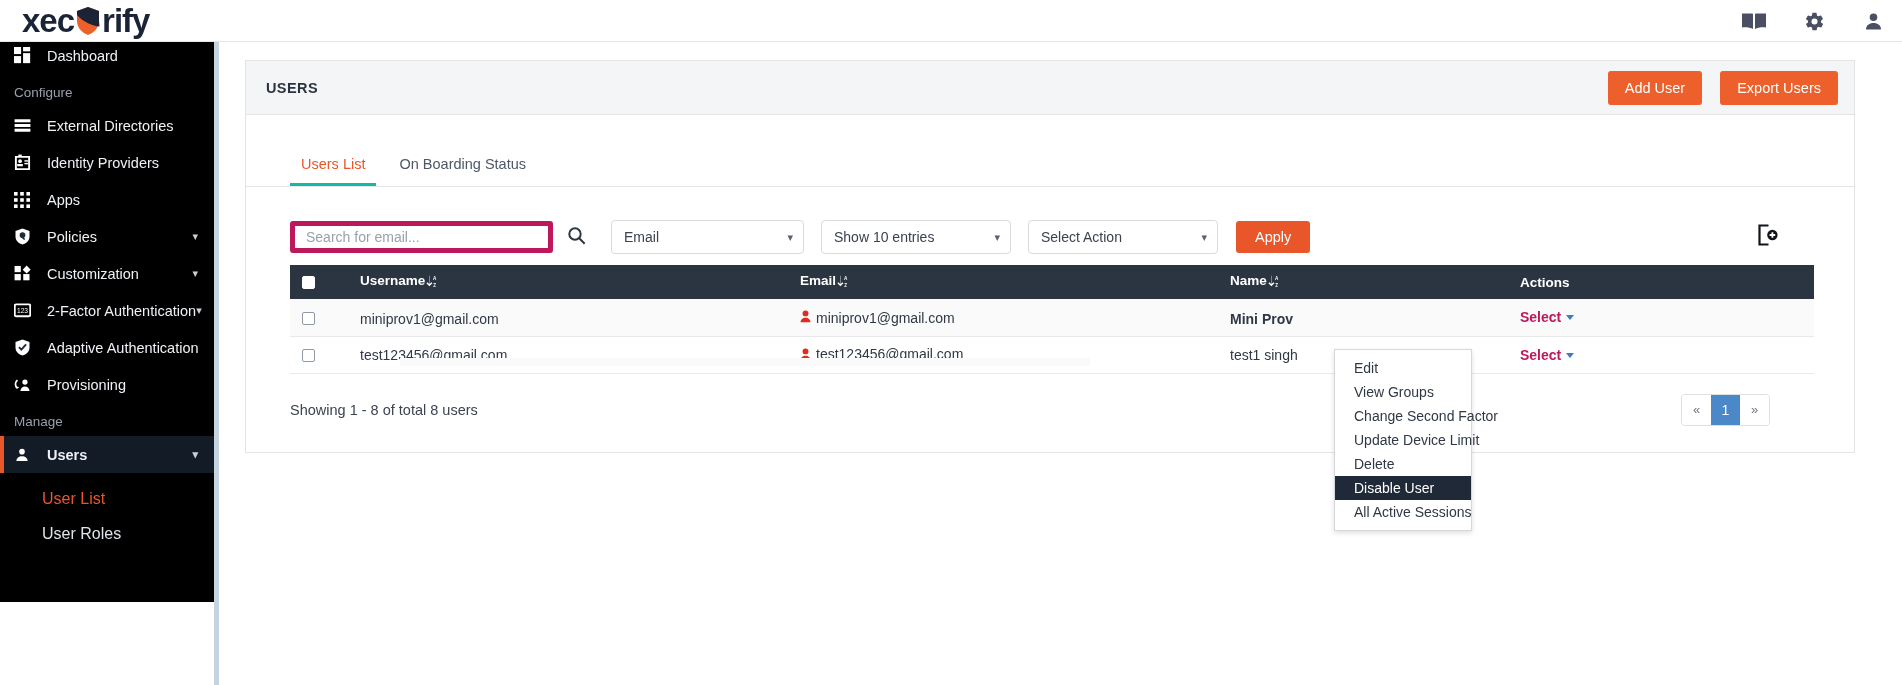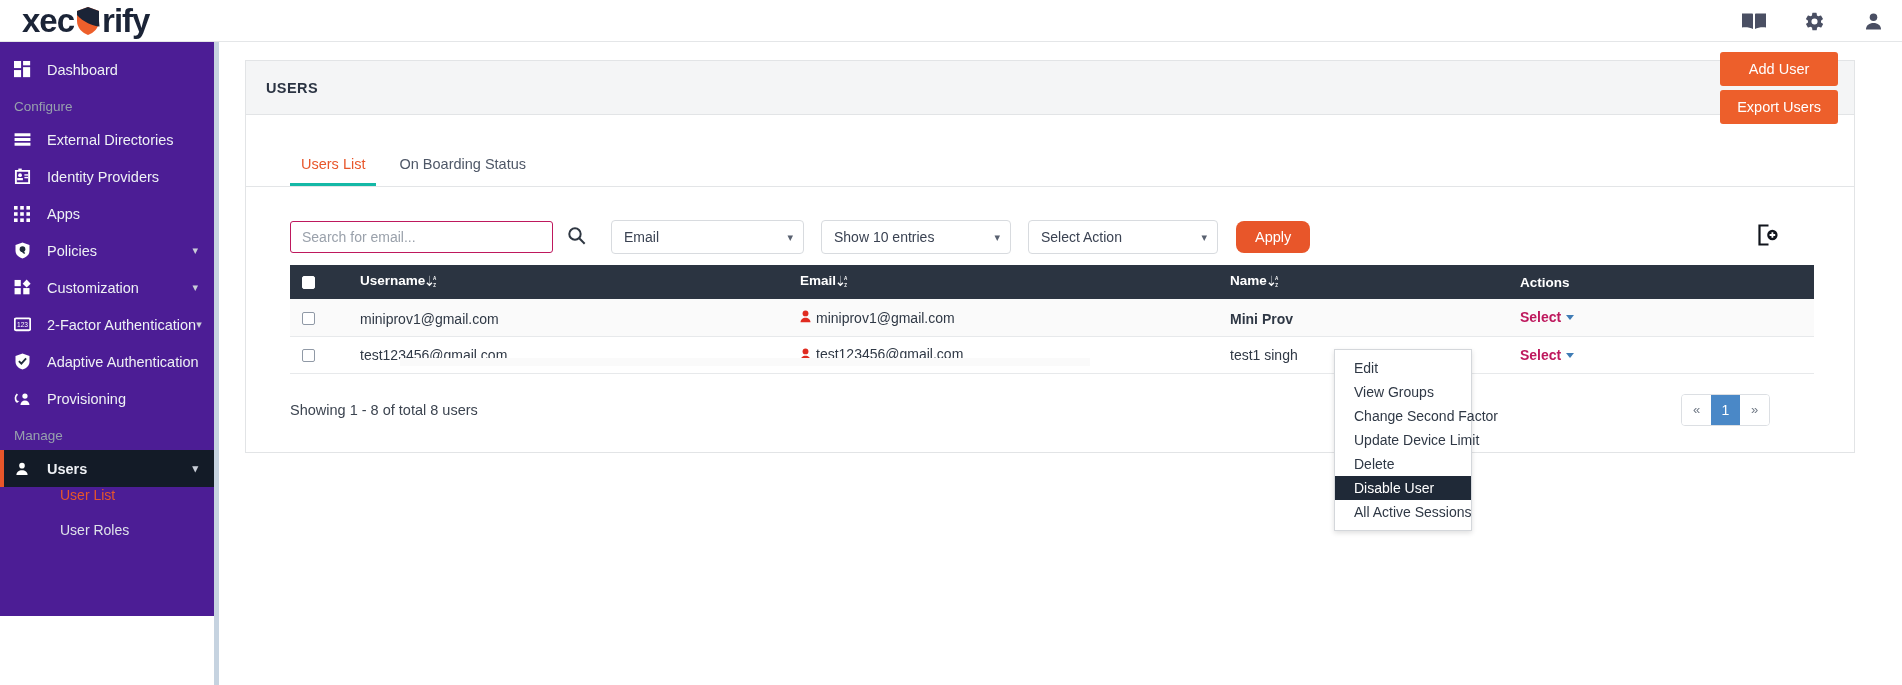--- a/index.html
+++ b/index.html
@@ -20,22 +20,22 @@
   .logo-text { font-size: 33px; font-weight: 700; color: #1b2437; letter-spacing: -1px; line-height: 1; }
   .logo-shield { position: relative; width: 26px; height: 30px; margin: 0 1px; display:inline-block; }
   .topbar-icons {
     position: absolute; right: 18px; top: 0; height: 42px;
     display: flex; align-items: center; gap: 38px;
   }
   .tb-icon { color: #4a4f63; display: flex; align-items: center; cursor: pointer; }
 
   
   .sidebar {
-    position: absolute; left: 0; top: 42px; width: 214px; height: 574px;
-    background: #4c1d95; overflow: hidden;
+    position: absolute; left: 0; top: 28px; width: 214px; height: 574px;
+    background: #000000; overflow: hidden;
   }
   .side-strip {
     position: absolute; left: 214px; top: 42px; width: 5px; height: 643px;
     background: #c6d3e0;
   }
   .nav-item {
     display: flex; align-items: center; height: 37px; padding-left: 14px;
     color: #eef1f5; font-size: 14.5px; cursor: pointer; white-space: nowrap;
   }
   .nav-item .ni-icon {
@@ -45,42 +45,42 @@
   .nav-item .ni-label { flex: 1; }
   .nav-item .ni-chev { margin-right: 16px; color: #c9ced8; font-size: 11px; }
   .nav-item.active {
     background: #131b27; border-left: 4px solid #e8562a; padding-left: 10px;
     font-weight: 700;
   }
   .nav-section {
     color: #97a0ad; font-size: 13.5px; padding: 11px 0 7px 14px; white-space: nowrap;
   }
   .nav-sub {
-    display: flex; align-items: flex-start; height: 35px; padding-left: 60px;
-    font-size: 14px; color: #dfe3ea; cursor: pointer;
+    display: flex; align-items: flex-end; height: 35px; padding-left: 42px;
+    font-size: 16px; color: #dfe3ea; cursor: pointer;
   }
   .nav-sub.current { color: #e8562a; }
 
   
   .main {
     position: absolute; left: 219px; top: 42px;
     width: 1683px; height: 643px; background: #ffffff; overflow: hidden;
   }
   .card {
     position: absolute; left: 26px; top: 18px; width: 1610px;
     background: #ffffff; border: 1px solid #e2e4e6;
   }
   .card-head {
     height: 54px; background: #f4f5f6; border-bottom: 1px solid #e2e4e6;
     display: flex; align-items: center; padding: 0 16px 0 20px;
   }
   .card-title {
     font-size: 14.5px; font-weight: 700; color: #2b3443; letter-spacing: .4px;
   }
-  .head-btns { margin-left: auto; display: flex; gap: 4px; flex-direction: column; }
+  .head-btns { margin-left: auto; display: flex; gap: 18px; }
   .btn-orange {
     background: #ed5f2b; color: #ffffff; border: none; border-radius: 3px;
     font-size: 14.5px; font-family: inherit; padding: 9px 17px; cursor: pointer;
   }
 
   
   .tabs {
     display: flex; align-items: flex-end; height: 54px;
     padding: 0 0 0 44px; border-bottom: 1px solid #e3e5e7; margin-top: 18px;
   }
@@ -88,21 +88,21 @@
     font-size: 14.5px; color: #4e5767; padding: 0 11px 11px 11px;
     cursor: pointer; margin-right: 12px; border-bottom: 3px solid transparent;
   }
   .tab.active { color: #e8562a; border-bottom: 3px solid #14b8a6; }
 
   
   .toolbar {
     display: flex; align-items: center; padding: 28px 0 0 44px; height: 72px;
   }
   .search-box {
-    width: 263px; height: 32px; border: 1px solid #be185d; border-radius: 3px;
+    width: 263px; height: 32px; border: 5px solid #be185d; border-radius: 3px;
     font-size: 14px; padding: 0 11px; color: #3a4252; font-family: inherit;
     background: #ffffff; outline: none;
   }
   .search-box::placeholder { color: #9aa1ab; }
   .search-btn {
     width: 36px; height: 32px; background: transparent; border: none;
     display: flex; align-items: center; justify-content: center; cursor: pointer;
     color: #2f3742; margin-left: 5px;
   }
   .sel {
@@ -110,21 +110,21 @@
     font-size: 14px; color: #3a4252; font-family: inherit; padding: 0 26px 0 12px;
     cursor: pointer; appearance: none; outline: none; position: relative;
   }
   .sel-wrap { position: relative; display: inline-block; margin-left: 17px; }
   .sel-wrap .chev {
     position: absolute; right: 11px; top: 50%; transform: translateY(-50%);
     pointer-events: none; color: #596170; font-size: 11px;
   }
   .btn-apply {
     margin-left: 18px; background: #e8562a; color: #fff; border: none;
-    border-radius: 8px; font-size: 14.5px; font-family: inherit;
+    border-radius: 3px; font-size: 14.5px; font-family: inherit;
     padding: 8px 19px; cursor: pointer;
   }
   .import-icon { margin-left: auto; margin-right: 74px; color: #10141c; cursor: pointer; }
 
   
   .tbl { width: 1524px; margin: 6px 0 0 44px; border-collapse: collapse; table-layout: fixed; }
   .tbl thead th {
     background: #2b3441; color: #ffffff; font-size: 13.5px; font-weight: 700;
     text-align: left; height: 34px; padding: 0 0 0 12px; white-space: nowrap;
   }

